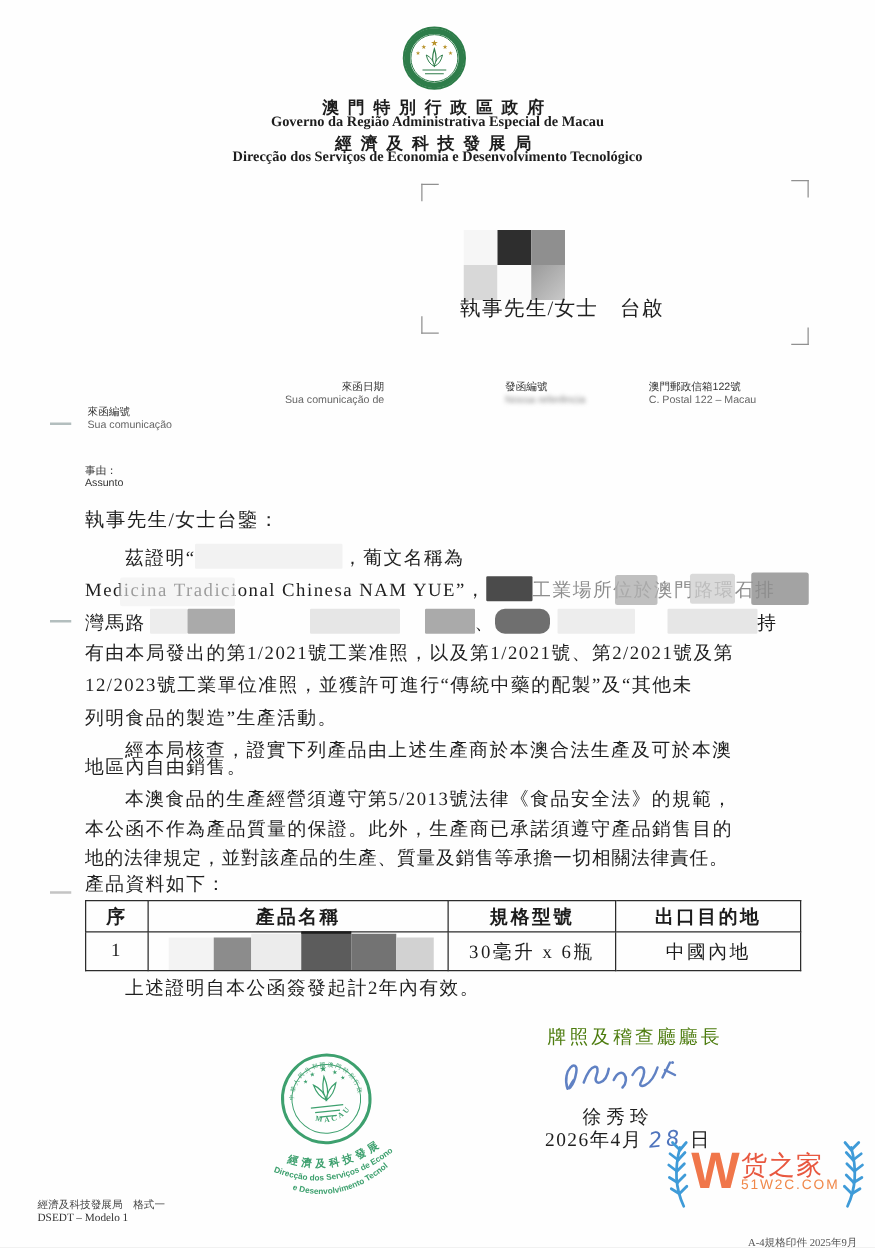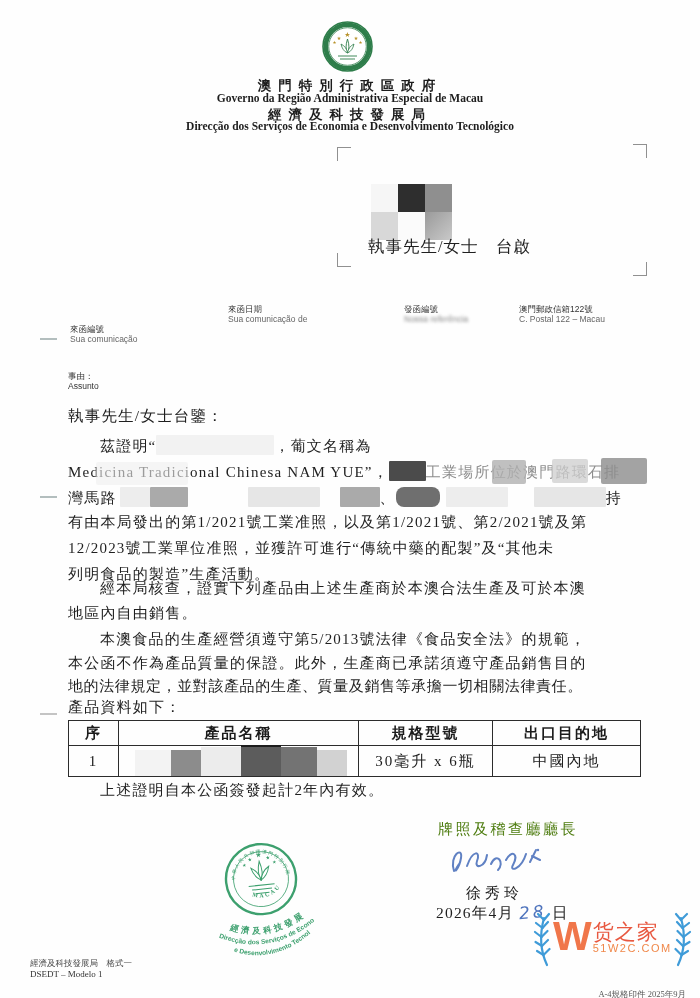--- a/index.html
+++ b/index.html
@@ -93,21 +93,21 @@
   <div class="bl" style="left:368px;top:236px;font-size:16.5px;letter-spacing:1px;">執事先生/女士　台啟</div>
 
   <div class="fold" style="top:338px;"></div>
   <div class="fold" style="top:496px;"></div>
   <div class="fold" style="top:713px;background:#c4c4c4;"></div>
 
   <div class="abs small-label" style="left:70px;top:324px;">
     <div>來函編號</div>
     <div class="small-sub">Sua comunicação</div>
   </div>
-  <div class="abs small-label" style="left:228px;top:304px;">
+  <div class="abs small-label" style="left:228px;top:304px;text-align:right;">
     <div>來函日期</div>
     <div class="small-sub">Sua comunicação de</div>
   </div>
   <div class="abs small-label" style="left:404px;top:304px;">
     <div>發函編號</div>
     <div class="small-sub blurred">Nossa referência</div>
   </div>
   <div class="abs small-label" style="left:519px;top:304px;">
     <div>澳門郵政信箱122號</div>
     <div class="small-sub">C. Postal 122 – Macau</div>
@@ -134,21 +134,21 @@
   <div class="ov" style="left:601px;top:458px;width:46px;height:26px;background:rgba(140,140,140,0.8);"></div>
 
   <div class="bl" style="left:68px;top:487px;">
     <span>灣馬路</span><span class="rd rd-light" style="width:30px;margin-left:3px;"></span><span class="rd rd-mid" style="width:38px;"></span><span class="rd rd-lighter" style="width:72px;margin-left:60px;"></span><span class="rd rd-mid" style="width:40px;margin-left:20px;"></span><span>、</span><span class="rd rd-dark" style="width:44px;border-radius:8px;"></span><span class="rd rd-light" style="width:62px;margin-left:6px;"></span><span class="rd rd-lighter" style="width:72px;margin-left:26px;"></span><span>持</span>
   </div>
 
   <div class="bl" style="left:68px;top:513px;">有由本局發出的第1/2021號工業准照，以及第1/2021號、第2/2021號及第</div>
   <div class="bl" style="left:68px;top:539px;">12/2023號工業單位准照，並獲許可進行“傳統中藥的配製”及“其他未</div>
   <div class="bl" style="left:68px;top:565px;">列明食品的製造”生產活動。</div>
 
-  <div class="bl" style="left:100px;top:578px;margin-top:1px;">經本局核查，證實下列產品由上述生產商於本澳合法生產及可於本澳</div>
+  <div class="bl" style="left:100px;top:578px;margin-top:13px;">經本局核查，證實下列產品由上述生產商於本澳合法生產及可於本澳</div>
   <div class="bl" style="left:68px;top:604px;">地區內自由銷售。</div>
 
   <div class="bl" style="left:100px;top:630px;">本澳食品的生產經營須遵守第5/2013號法律《食品安全法》的規範，</div>
   <div class="bl" style="left:68px;top:654px;">本公函不作為產品質量的保證。此外，生產商已承諾須遵守產品銷售目的</div>
   <div class="bl" style="left:68px;top:677px;letter-spacing:0.6px;">地的法律規定，並對該產品的生產、質量及銷售等承擔一切相關法律責任。</div>
   <div class="bl" style="left:68px;top:698px;">產品資料如下：</div>
 
   <table class="prod">
     <colgroup>
         <col style="width:50px">

